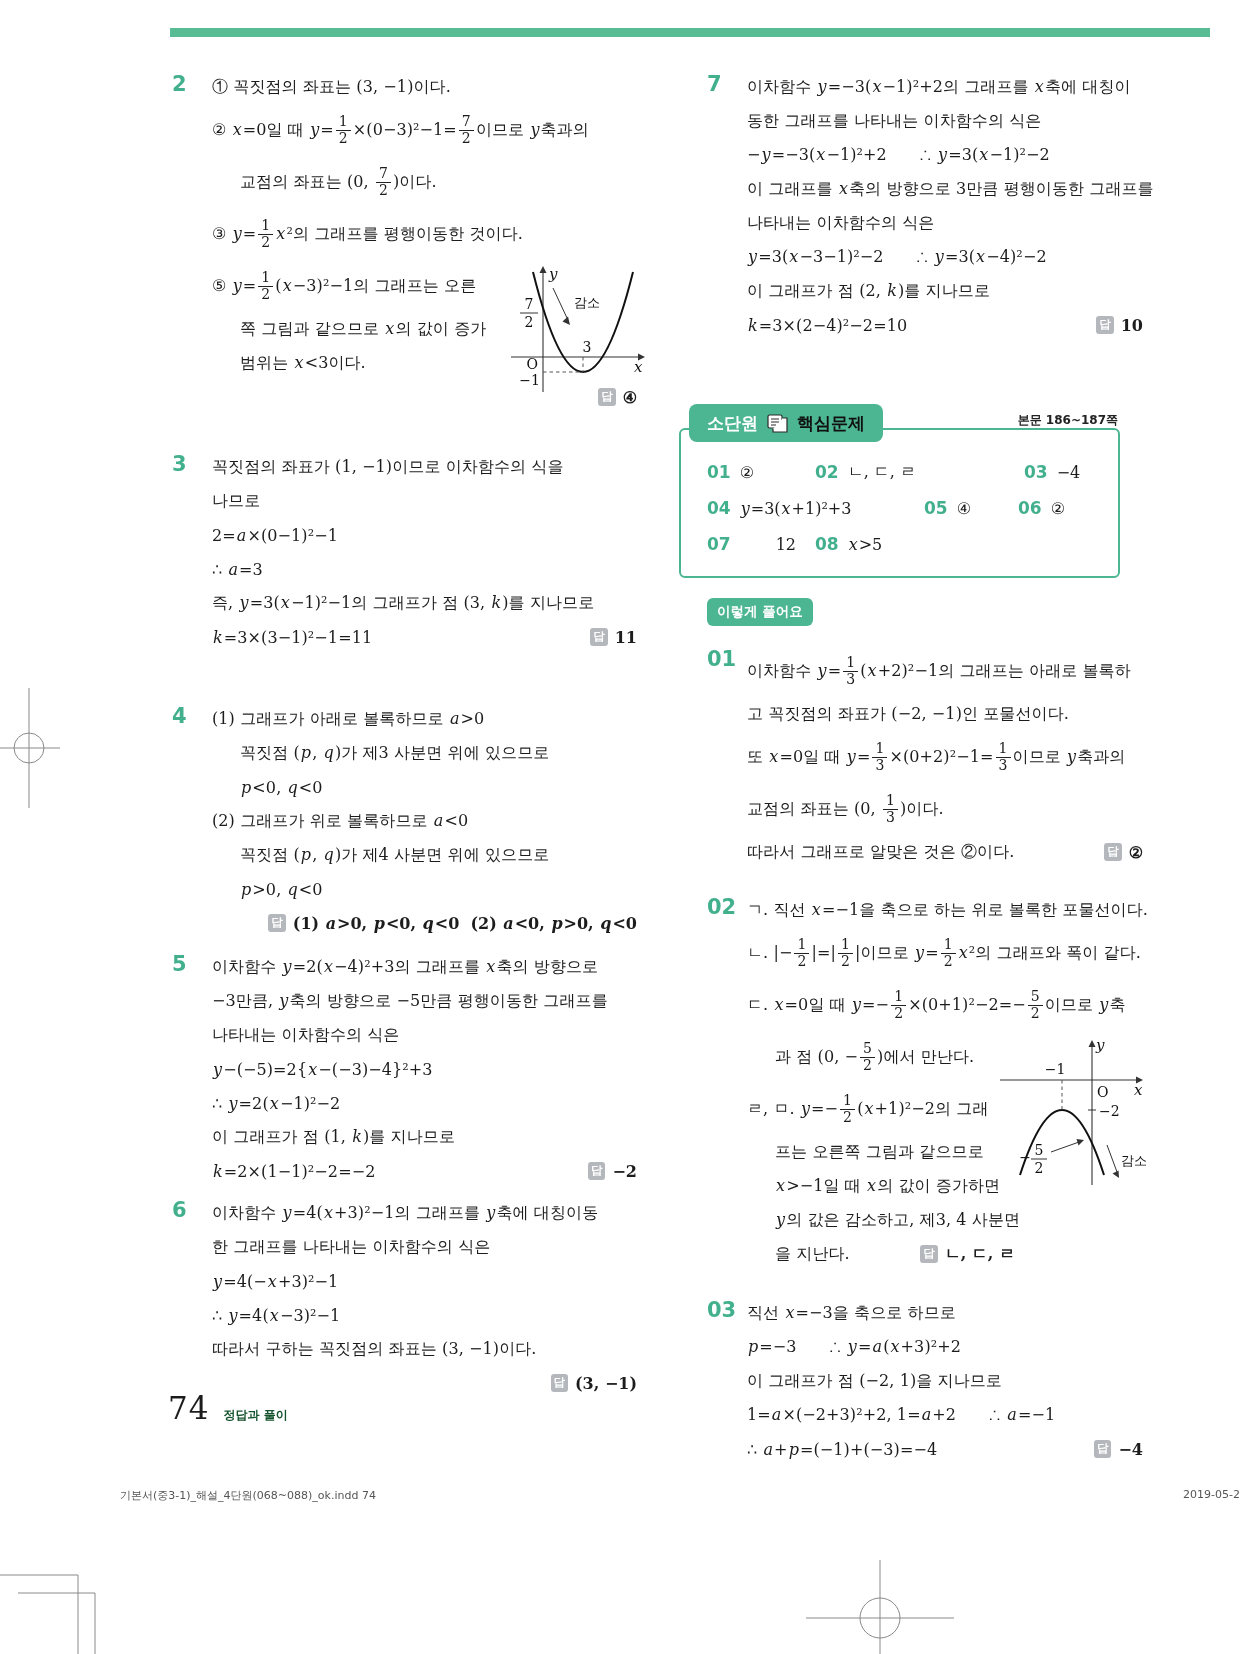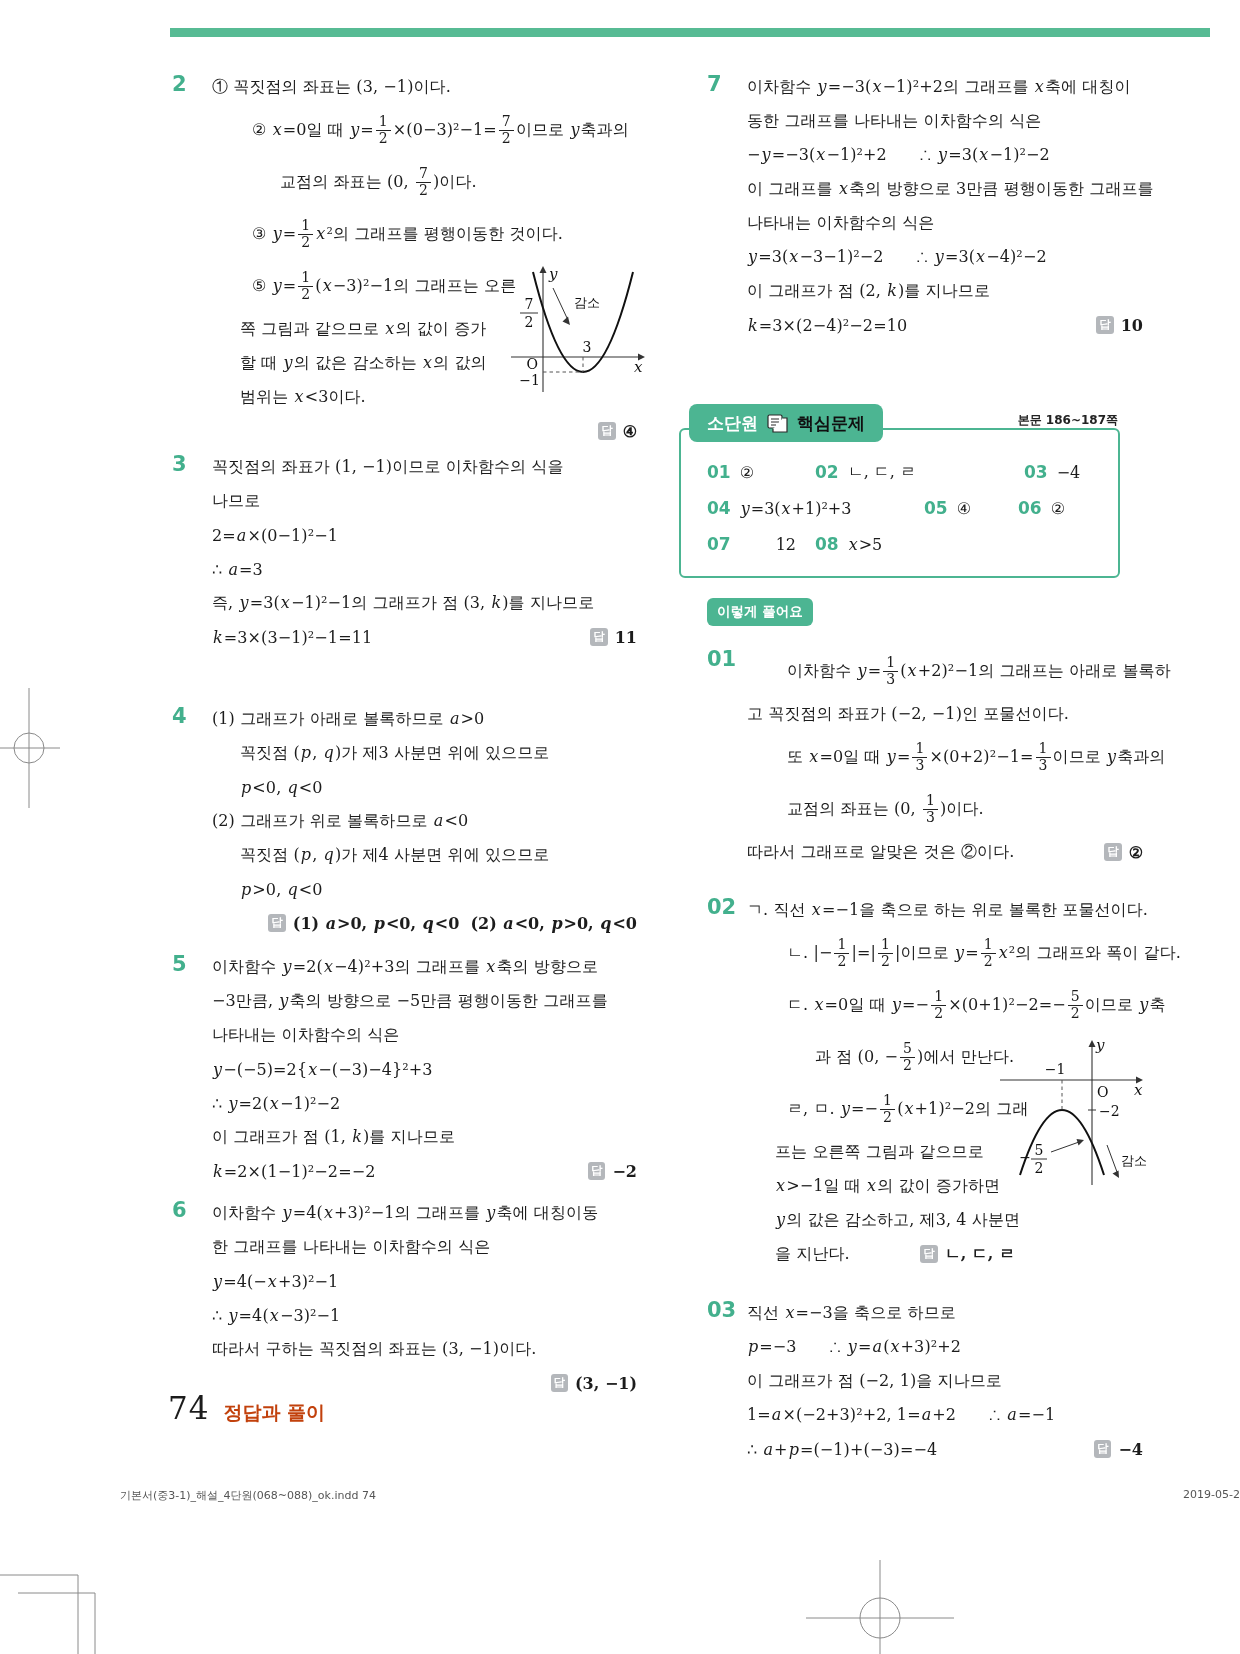--- a/index.html
+++ b/index.html
@@ -12,21 +12,21 @@
     overflow:hidden;
   }
   .bar{position:absolute;left:170px;top:28px;width:1040px;height:9px;background:#57bb94;}
   section.blk{position:absolute;}
   .pnum{
     position:absolute;left:-40px;top:2px;width:34px;
     font-family:"DejaVu Sans","Liberation Sans",sans-serif;
     font-weight:bold;font-size:21px;color:#43b08d;
   }
   .line{display:flex;align-items:center;min-height:34px;font-size:16px;}
-  .line.tall{min-height:52px;margin-left:40px;}
+  .line.tall{min-height:52px;}
   .line .t{white-space:pre;letter-spacing:0.1px;}
   .line.ind1 .t{padding-left:28px;}
   .line.narrow{width:268px;}
   .blk.leftcol .line.narrow{width:288px;}
   .ans{margin-left:auto;display:flex;align-items:center;gap:7px;}
   .ans .av{font-weight:bold;white-space:pre;}
   .bdg{
     background:#b4b7bb;color:#fff;border-radius:3px;
     font-family:"DejaVu Sans","Liberation Sans",sans-serif;
     font-size:11.5px;font-weight:bold;line-height:1;padding:3px 3px 4px;
@@ -68,21 +68,21 @@
   .r2c0{width:108px;gap:36px;}
   
   .howbadge{
     position:absolute;left:707px;top:598px;
     background:#4cb592;color:#fff;border-radius:6px;padding:5px 10px;
     font-family:"DejaVu Sans","Liberation Sans",sans-serif;font-weight:bold;font-size:13.5px;
   }
   
   .pgno{position:absolute;left:168px;top:1390px;display:flex;align-items:baseline;gap:14px;}
   .pgno .n74{font-size:31px;font-weight:normal;letter-spacing:1px;}
-  .pgno .pglabel{font-family:"DejaVu Sans","Liberation Sans",sans-serif;font-size:19px;font-weight:bold;color:#c2410c;}
+  .pgno .pglabel{font-family:"DejaVu Sans","Liberation Sans",sans-serif;font-size:12px;font-weight:bold;color:#14532d;}
   .printfoot{position:absolute;top:1488px;font-family:"DejaVu Sans","Liberation Sans",sans-serif;
              font-size:11px;color:#555;}
   .pf-left{left:120px;}
   .pf-right{left:1183px;white-space:nowrap;}
   .regsvg{position:absolute;}
   .regsvg line,.regsvg circle,.regsvg path{stroke:#8a8a8a;stroke-width:1;fill:none;}
 </style>
 </head>
 <body>
 
@@ -101,23 +101,20 @@
         <span class="t math">교점의 좌표는 (0, <span class="fr"><span class="n">7</span><span class="d">2</span></span>)이다.</span>
       </div>
       <div class="line tall">
         <span class="t math">③ <i class="v">y</i>=<span class="fr"><span class="n">1</span><span class="d">2</span></span><i class="v">x</i>²의 그래프를 평행이동한 것이다.</span>
       </div>
       <div class="line narrow tall">
         <span class="t math">⑤ <i class="v">y</i>=<span class="fr"><span class="n">1</span><span class="d">2</span></span>(<i class="v">x</i>−3)²−1의 그래프는 오른</span>
       </div>
       <div class="line ind1 narrow">
         <span class="t math">쪽 그림과 같으므로 <i class="v">x</i>의 값이 증가</span>
-      </div>
-      <div class="line ind1 narrow">
-        <span class="t math">할 때 <i class="v">y</i>의 값은 감소하는 <i class="v">x</i>의 값의</span>
       </div>
       <div class="line ind1 narrow">
         <span class="t math">범위는 <i class="v">x</i>&lt;3이다.</span>
       </div>
       <div class="line">
         <span class="t math"></span>
         <span class="ans">
           <span class="bdg">답</span>
           <span class="av math">④</span>
         </span>

